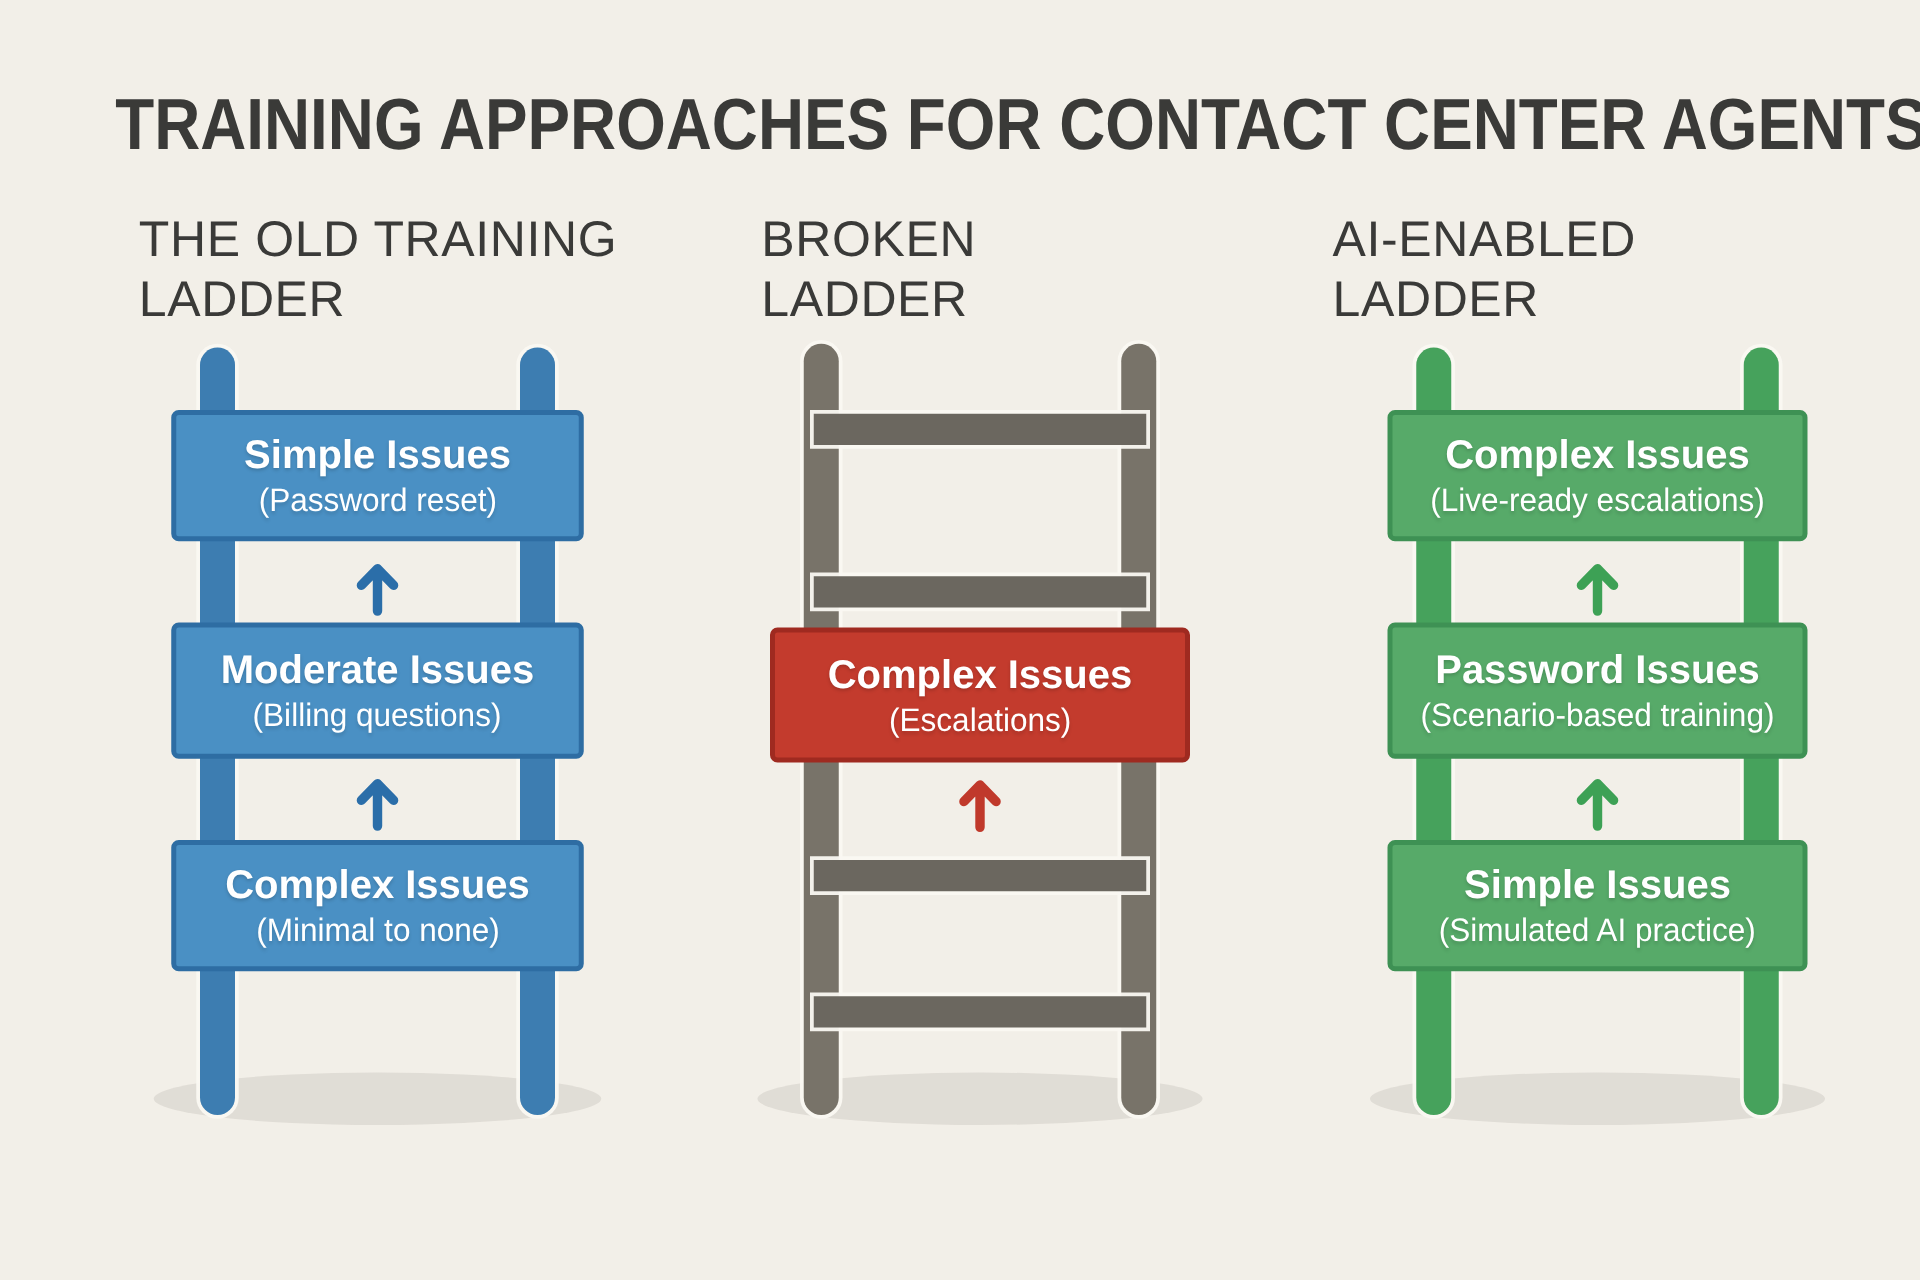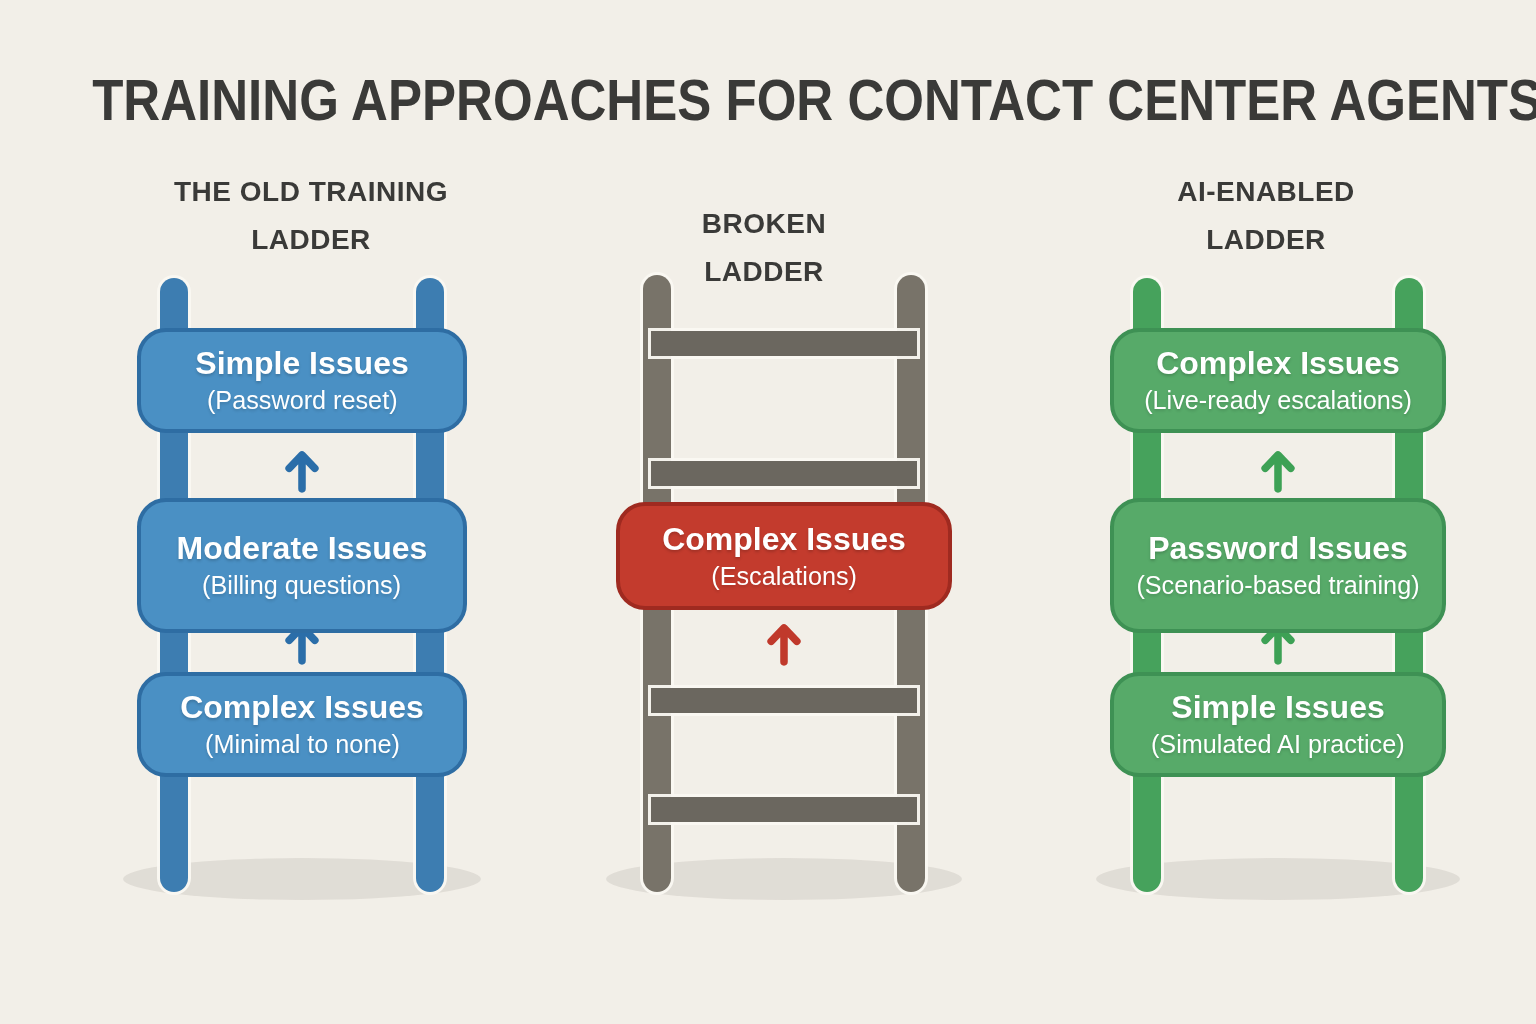--- a/index.html
+++ b/index.html
@@ -16,27 +16,27 @@
     text-align: center;
     font-size: 58px; font-weight: 700;
     color: var(--heading, #3a3a38);
     transform: scaleX(0.88);
     white-space: nowrap;
     letter-spacing: 0px;
   }
 
   .col-header {
     position: absolute; top: 168px; width: 400px;
-    text-align: center;
-    font-size: 28px; font-weight: 700; line-height: 48px;
+    text-align: left;
+    font-size: 40px; font-weight: 400; line-height: 48px;
     color: var(--heading, #3a3a38);
     letter-spacing: 0.5px;
   }
   .col-header.c1 { left: 111px; }
-  .col-header.c2 { left: 564px; margin-top: 32px; }
+  .col-header.c2 { left: 609px; }
   .col-header.c3 { left: 1066px; }
 
   .ladder { position: absolute; }
   .ladder.blue  { left: 137px; top: 278px; width: 330px; height: 614px; }
   .ladder.gray  { left: 620px; top: 275px; width: 328px; height: 617px; }
   .ladder.green { left: 1110px; top: 278px; width: 336px; height: 614px; }
 
   .ground-shadow {
     position: absolute; left: -14px; right: -14px; bottom: -8px; height: 42px;
     background: rgba(110, 104, 90, 0.13);
@@ -51,21 +51,21 @@
     z-index: 1;
   }
   .rail.left  { left: 23px; }
   .rail.right { right: 23px; }
   .blue  .rail { background: var(--blue-rail, #3d7db1); }
   .gray  .rail { background: var(--gray-rail, #787369); }
   .green .rail { background: var(--green-rail, #46a25c); }
 
   .rung-box {
     position: absolute; left: 0; right: 0;
-    border-radius: 29px;
+    border-radius: 6px;
     display: flex; flex-direction: column; align-items: center; justify-content: center;
     gap: 3px; text-align: center;
     z-index: 3;
     box-sizing: border-box;
   }
   .blue  .rung-box { background: var(--blue-fill, #4a90c4);  border: 4px solid var(--blue-border, #2e6da3); }
   .green .rung-box { background: var(--green-fill, #57aa69); border: 4px solid var(--green-border, #3e9154); }
   .gray  .rung-box { background: var(--red-fill, #c33b2d);   border: 4px solid var(--red-border, #9f2a20); left: -4px; right: -4px; }
 
   .rung-box .box-title {
@@ -75,21 +75,21 @@
   }
   .rung-box .box-sub {
     font-size: 26px; font-weight: 400; color: var(--text-on-rung, #ffffff);
     text-shadow: 0 2px 3px rgba(0,0,0,0.14);
     white-space: nowrap;
     transform: scaleX(0.97);
   }
 
   
   .pos-box1 { top: 50px;  height: 105px; }
-  .pos-box2 { top: 220px; height: 135px; }
+  .pos-box2 { top: 220px; height: 109px; }
   .pos-box3 { top: 394px; height: 105px; }
   .pos-arrow1 { top: 168px; height: 48px; }
   .pos-arrow2 { top: 340px; height: 48px; }
 
   .arrow {
     position: absolute; left: 0; right: 0;
     display: flex; align-items: center; justify-content: center;
     z-index: 2;
   }
   .arrow svg { width: 42px; height: 48px; }

